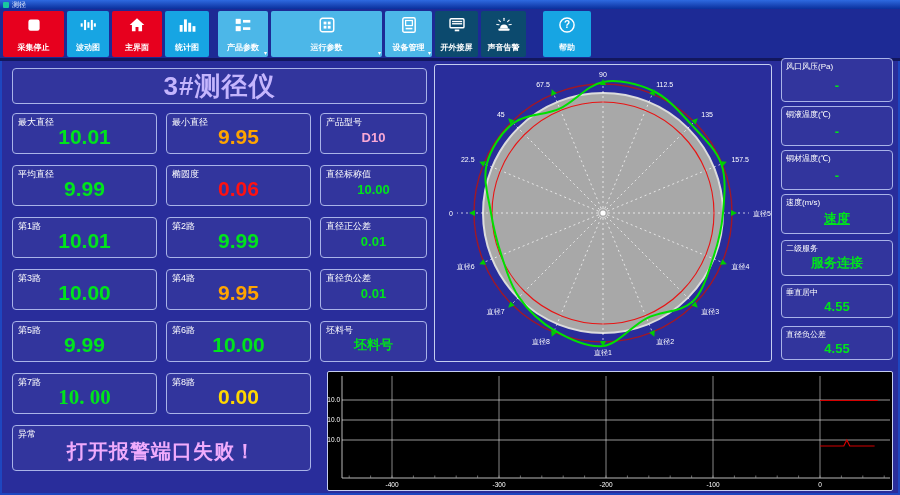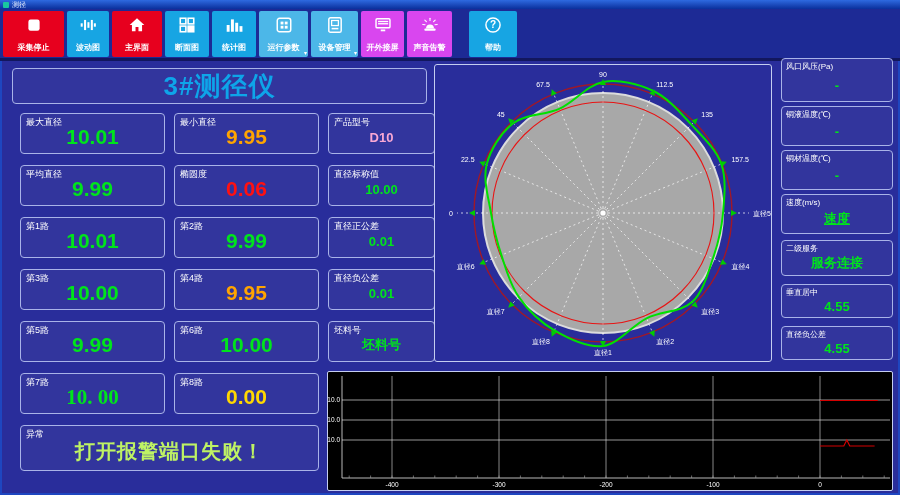--- a/index.html
+++ b/index.html
@@ -8,31 +8,31 @@
   
   .titlebar{position:absolute;top:0;left:0;right:0;height:9px;background:linear-gradient(#2e6ae0,#0b2f9c);display:flex;align-items:center;gap:3px;padding-left:3px;box-sizing:border-box;}
   .titlebar-icon{width:6px;height:6px;background:#19c8a0;border-radius:1px;flex:0 0 auto;}
   .titlebar-text{font-size:7px;line-height:7px;color:#e6eeff;}
   
   .toolbar{position:absolute;top:9px;left:0;right:0;height:52px;background:#1d2a95;border-bottom:3px solid #12175e;box-sizing:border-box;display:flex;align-items:flex-start;padding:2px 0 0 3px;}
   .tb-btn{height:46px;margin-right:3px;border-radius:2px;position:relative;cursor:pointer;flex:0 0 auto;}
   .tb-btn.red{background:#e7001e;}
   .tb-btn.blue{background:#17a5e3;}
   .tb-btn.pale{background:#4cb7e8;}
-  .tb-btn.lightblue{background:#d946ef;}
+  .tb-btn.lightblue{background:#0c4a6e;}
   .tb-btn .ticon{position:absolute;top:5px;left:50%;transform:translateX(-50%);width:18px;height:18px;}
   .tb-btn .ticon svg{width:18px;height:18px;display:block;}
   .tb-btn .tlabel{position:absolute;bottom:4px;left:0;right:0;text-align:center;font-size:8px;font-weight:bold;color:#fff;white-space:nowrap;}
   .tb-btn .caret{position:absolute;right:1px;bottom:1px;font-size:6px;color:#fff;line-height:6px;}
   
   .panel{position:absolute;background:#32359d;border:1px solid #a9b3e8;border-radius:4px;box-sizing:border-box;}
   .title-panel{left:12px;top:68px;width:415px;height:36px;display:flex;align-items:center;justify-content:center;}
-  .title-panel span{color:#0ea5e9;font-size:26px;font-weight:bold;letter-spacing:1px;}
-  
-  #cells-grid{position:absolute;left:20px;top:113px;display:grid;grid-template-columns:145px 145px 107px;grid-template-rows:repeat(6,41px) 46px;column-gap:9px;row-gap:11px;}
+  .title-panel span{color:#c4b5fd;font-size:26px;font-weight:bold;letter-spacing:1px;}
+  
+  #cells-grid{position:absolute;left:12px;top:113px;display:grid;grid-template-columns:145px 145px 107px;grid-template-rows:repeat(6,41px) 46px;column-gap:9px;row-gap:11px;}
   .cell{position:relative;background:#32359d;border:1px solid #a9b3e8;border-radius:4px;box-sizing:border-box;}
   .cell .clabel{position:absolute;top:2px;left:5px;font-size:9px;color:#ffffff;}
   .cell .cvalue{position:absolute;left:2px;right:2px;top:9px;bottom:2px;display:flex;align-items:center;justify-content:center;font-weight:bold;}
   .cell .cvalue.big{font-size:21px;}
   .cell .cvalue.small{font-size:13px;}
   .cell .cvalue.xl{font-size:20px;letter-spacing:1px;}
   .cell .cvalue.serif{font-family:"Liberation Serif",serif;}
   .cell.span2{grid-column:1 / span 2;}
   
   .polar-panel{left:434px;top:64px;width:338px;height:298px;background:#292d9b;border:1px solid #c4cdf0;border-radius:3px;}
@@ -80,41 +80,42 @@
       <div class="tb-btn red" style="width: 50px;">
         <span class="ticon">
           <svg viewBox="0 0 16 16">
             <path d="M8 2 L14.5 8 H12.5 V13.5 H9.3 V9.8 H6.7 V13.5 H3.5 V8 H1.5 Z" fill="#fff"></path>
           </svg>
         </span>
         <span class="tlabel">主界面</span>
       </div>
       <div class="tb-btn blue" style="width: 44px;">
         <span class="ticon">
-          <svg viewBox="0 0 16 16" fill="none" stroke="#fff" stroke-width="1.4">
-            <rect x="2" y="2" width="5" height="5"></rect>
-            <rect x="9" y="2" width="5" height="5"></rect>
-            <rect x="2" y="9" width="5" height="5"></rect>
-            <rect x="9" y="9" width="5" height="5" fill="#fff"></rect>
-          </svg>
-        </span>
-        <span class="tlabel">断面图</span>
-      </div>
-      <div class="tb-btn blue" style="width: 44px;">
-        <span class="ticon">
           <svg viewBox="0 0 16 16" fill="#fff">
             <rect x="1.5" y="8" width="2.6" height="6"></rect>
             <rect x="5.3" y="3" width="2.6" height="11"></rect>
             <rect x="9.1" y="6" width="2.6" height="8"></rect>
             <rect x="12.9" y="9" width="2.6" height="5"></rect>
           </svg>
         </span>
         <span class="tlabel">统计图</span>
       </div>
-      <div class="tb-btn pale" style="width: 49px;">
+      <div class="tb-btn pale" style="width: 50px; margin-left: 6px;">
+        <span class="ticon">
+          <svg viewBox="0 0 16 16" fill="#fff">
+            <rect x="1.5" y="2.5" width="4.5" height="4.5"></rect>
+            <rect x="1.5" y="9" width="4.5" height="4.5"></rect>
+            <rect x="8" y="3.5" width="6.5" height="2.4"></rect>
+            <rect x="8" y="10" width="6.5" height="2.4"></rect>
+          </svg>
+        </span>
+        <span class="tlabel">产品参数</span>
+        <span class="caret">▾</span>
+      </div>
+      <div class="tb-btn pale" style="width: 67px; padding-left: 44px;">
         <span class="ticon">
           <svg viewBox="0 0 16 16">
             <rect x="2" y="2" width="12" height="12" rx="2" fill="none" stroke="#fff" stroke-width="1.3"></rect>
             <rect x="5" y="5" width="2.5" height="2.5" fill="#fff"></rect>
             <rect x="8.7" y="5" width="2.5" height="2.5" fill="#fff"></rect>
             <rect x="5" y="8.7" width="2.5" height="2.5" fill="#fff"></rect>
             <rect x="8.7" y="8.7" width="2.5" height="2.5" fill="#fff"></rect>
           </svg>
         </span>
         <span class="tlabel">运行参数</span>
@@ -237,21 +238,21 @@
       <div class="cell">
         <span class="clabel">第7路</span>
         <span class="cvalue big serif" style="color: rgb(0, 228, 28);">10. 00</span>
       </div>
       <div class="cell">
         <span class="clabel">第8路</span>
         <span class="cvalue big" style="color: rgb(255, 215, 0);">0.00</span>
       </div>
       <div class="cell span2">
         <span class="clabel">异常</span>
-        <span class="cvalue xl" style="color: #bef264;">打开报警端口失败！</span>
+        <span class="cvalue xl" style="color: #f0abfc;">打开报警端口失败！</span>
       </div>
     </div>
 
   <div class="panel polar-panel">
     <svg id="polar-svg" width="336" height="296" viewBox="0 0 336 296">
         <circle cx="168" cy="148" r="120" fill="#a8a8a8" stroke="#dcdcdc" stroke-width="2"></circle>
         <g stroke="#ffffff" stroke-width="0.8" stroke-dasharray="2 3" opacity="0.9">
           <line x1="168" y1="148" x2="22" y2="147.99999999999997"></line>
           <line x1="168" y1="148" x2="48.819540306044004" y2="98.6338372249034"></line>
           <line x1="168" y1="148" x2="76.78322522693537" y2="56.78322522693536"></line>

